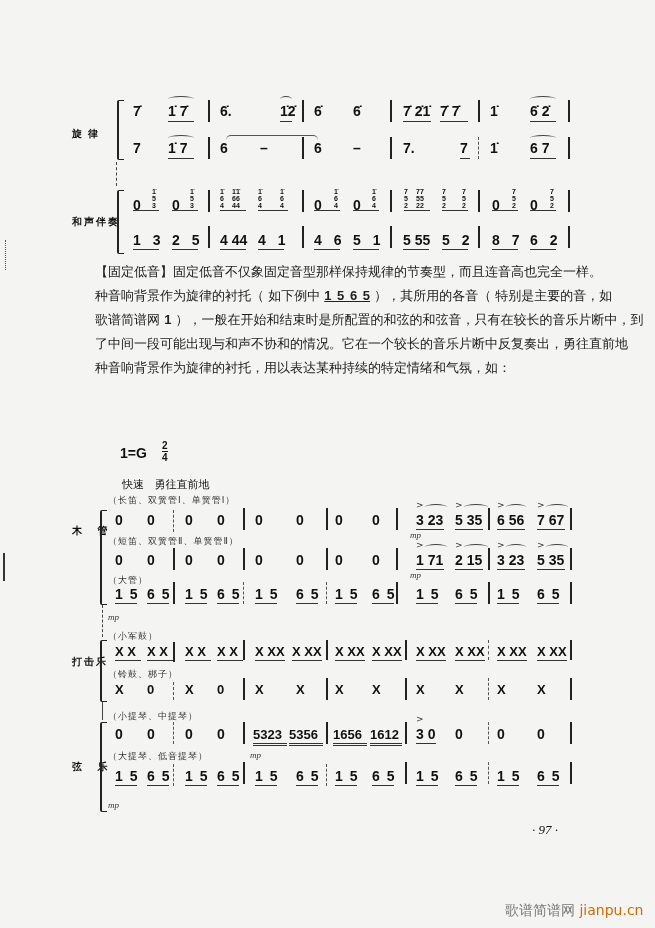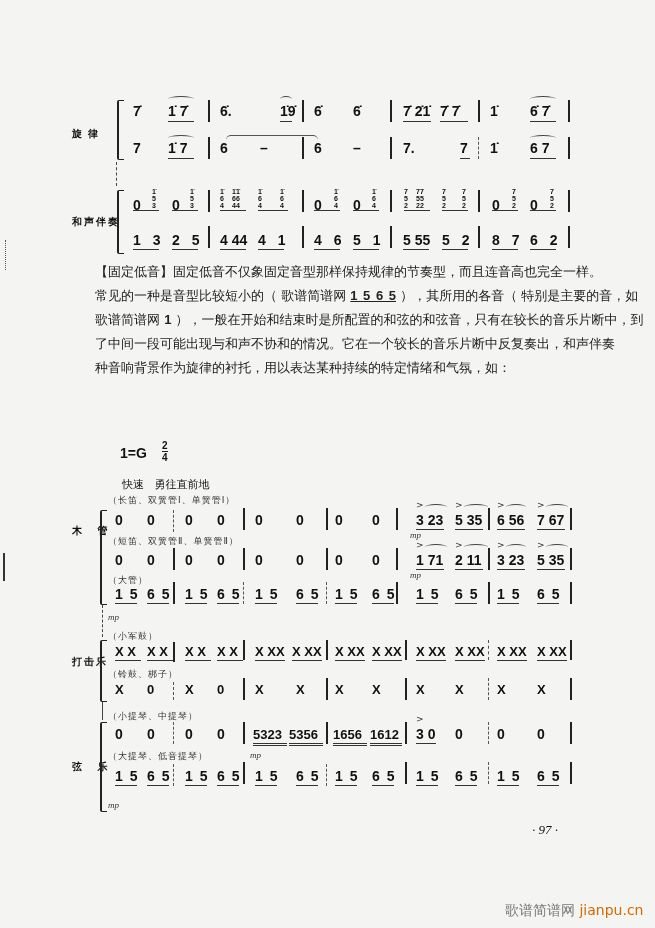--- a/index.html
+++ b/index.html
@@ -65,34 +65,34 @@
   <div class="bar" style="left:568px;top:137px;height:22px;"></div>
   <div class="bar" style="left:568px;top:190px;height:22px;"></div>
   <div class="bar" style="left:568px;top:226px;height:22px;"></div>
 
   <div class="abs note" style="left:133px;top:103px;">7̇</div>
   <div class="abs note" style="left:168px;top:103px;">1̇ 7̇</div>
   <div class="slur" style="left:168px;top:96px;width:26px;"></div>
   <div class="ul" style="left:168px;top:121px;width:26px;"></div>
 
   <div class="abs note" style="left:220px;top:103px;">6̇.</div>
-  <div class="abs note" style="left:280px;top:103px;">1̇9̇</div>
+  <div class="abs note" style="left:280px;top:103px;">1̇2̇</div>
   <div class="slur" style="left:280px;top:96px;width:12px;"></div>
   <div class="ul" style="left:280px;top:121px;width:12px;"></div>
 
   <div class="abs note" style="left:314px;top:103px;">6̇</div>
   <div class="abs note" style="left:353px;top:103px;">6̇</div>
 
   <div class="abs note" style="left:403px;top:103px;">7̇ 2̇1̇</div>
   <div class="ul" style="left:403px;top:121px;width:28px;"></div>
   <div class="abs note" style="left:440px;top:103px;">7̇ 7̇</div>
   <div class="ul" style="left:440px;top:121px;width:28px;"></div>
 
   <div class="abs note" style="left:490px;top:103px;">1̇</div>
-  <div class="abs note" style="left:530px;top:103px;">6̇ 7̇</div>
+  <div class="abs note" style="left:530px;top:103px;">6̇ 2̇</div>
   <div class="slur" style="left:530px;top:96px;width:26px;"></div>
   <div class="ul" style="left:530px;top:121px;width:26px;"></div>
 
   <div class="abs note" style="left:133px;top:140px;">7</div>
   <div class="abs note" style="left:168px;top:140px;">1̇ 7</div>
   <div class="slur" style="left:168px;top:135px;width:26px;"></div>
   <div class="ul" style="left:168px;top:158px;width:26px;"></div>
 
   <div class="abs note" style="left:220px;top:140px;">6</div>
   <div class="abs note" style="left:260px;top:140px;">–</div>
@@ -198,30 +198,30 @@
   <div class="abs note" style="left:530px;top:232px;word-spacing:8px;">6 2</div>
   <div class="ul" style="left:530px;top:249px;width:26px;"></div>
 </div>
 
 <div class="abs" style="left:5px;top:240px;width:1px;height:30px;border-left:1px dotted #555;"></div>
 <div class="abs" style="left:3px;top:553px;width:2px;height:28px;background:#333;"></div>
 
 <div>
   <div class="para" style="top:260px;">【固定低音】固定低音不仅象固定音型那样保持规律的节奏型，而且连音高也完全一样。</div>
   <div class="para" style="top:284px;left:95px;">
-    <span>常见的一种是音型比较短小的（ 歌谱简谱网</span>
+    <span>种音响背景作为旋律的衬托（ 如下例中</span>
     <span class="note-sm" style="word-spacing:2px;text-decoration:underline;">1 5 6 5</span>
     <span>），其所用的各音（ 特别是主要的音，如</span>
   </div>
   <div class="para" style="top:308px;">
     <span>歌谱简谱网</span>
     <span class="note-sm">1</span>
     <span>），一般在开始和结束时是所配置的和弦的和弦音，只有在较长的音乐片断中，到</span>
   </div>
-  <div class="para" style="top:332px;">了中间一段可能出现与和声不协和的情况。它在一个较长的音乐片断中反复奏出，和声伴奏</div>
+  <div class="para" style="top:332px;">了中间一段可能出现与和声不协和的情况。它在一个较长的音乐片断中反复奏出，勇往直前地</div>
   <div class="para" style="top:356px;">种音响背景作为旋律的衬托，用以表达某种持续的特定情绪和气氛，如：</div>
 </div>
 
 <div>
   <div class="abs note" style="left:120px;top:445px;font-size:14px;">1=G</div>
   <div class="abs" style="left:162px;top:440px;text-align:center;font-family:'Liberation Sans',sans-serif;font-weight:bold;font-size:10px;line-height:11px;">
     <div>2</div>
     <div style="border-top:1px solid #222;">4</div>
   </div>
   <div class="abs" style="left:122px;top:477px;font-size:11px;white-space:pre;">快速   勇往直前地</div>
@@ -333,21 +333,21 @@
     <div class="abs acc" style="left:416px;top:540px;">&gt;</div>
     <div class="abs acc" style="left:455px;top:540px;">&gt;</div>
     <div class="abs acc" style="left:497px;top:540px;">&gt;</div>
     <div class="abs acc" style="left:537px;top:540px;">&gt;</div>
     <div class="slur" style="left:425px;top:544px;width:22px;"></div>
     <div class="slur" style="left:464px;top:544px;width:24px;"></div>
     <div class="slur" style="left:506px;top:544px;width:20px;"></div>
     <div class="slur" style="left:546px;top:544px;width:22px;"></div>
     <div class="abs note" style="left:416px;top:552px;">1 71</div>
     <div class="ul" style="left:416px;top:569px;width:28px;"></div>
-    <div class="abs note" style="left:455px;top:552px;">2 11</div>
+    <div class="abs note" style="left:455px;top:552px;">2 15</div>
     <div class="ul" style="left:455px;top:569px;width:28px;"></div>
     <div class="abs note" style="left:497px;top:552px;">3 23</div>
     <div class="ul" style="left:497px;top:569px;width:28px;"></div>
     <div class="abs note" style="left:537px;top:552px;">5 35</div>
     <div class="ul" style="left:537px;top:569px;width:28px;"></div>
     <div class="abs mp" style="left:410px;top:570px;">mp</div>
   </div>
 
   <div>
     <div class="abs note" style="left:115px;top:586px;word-spacing:3px;">1 5</div>

